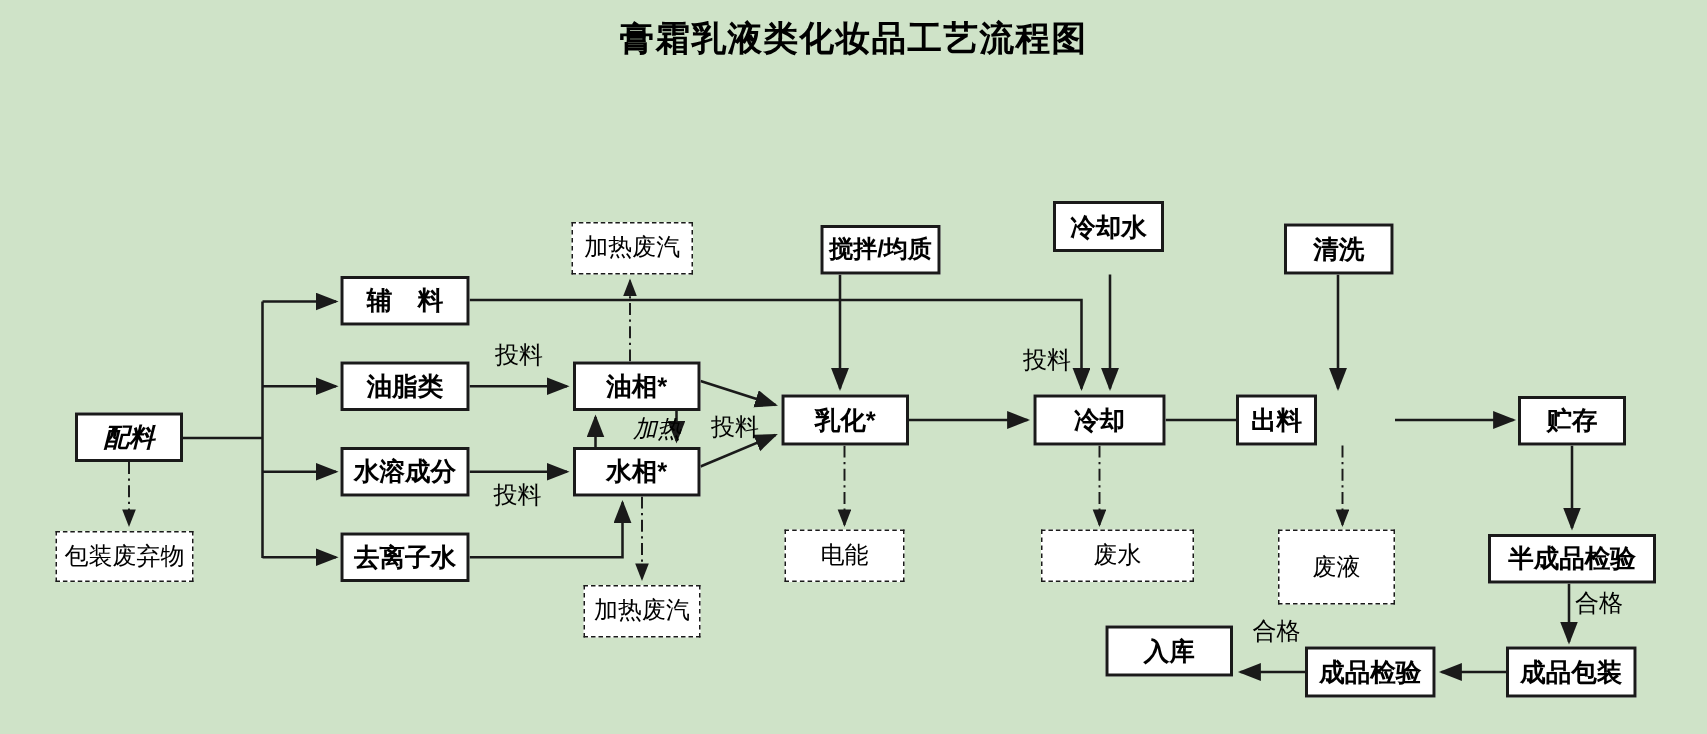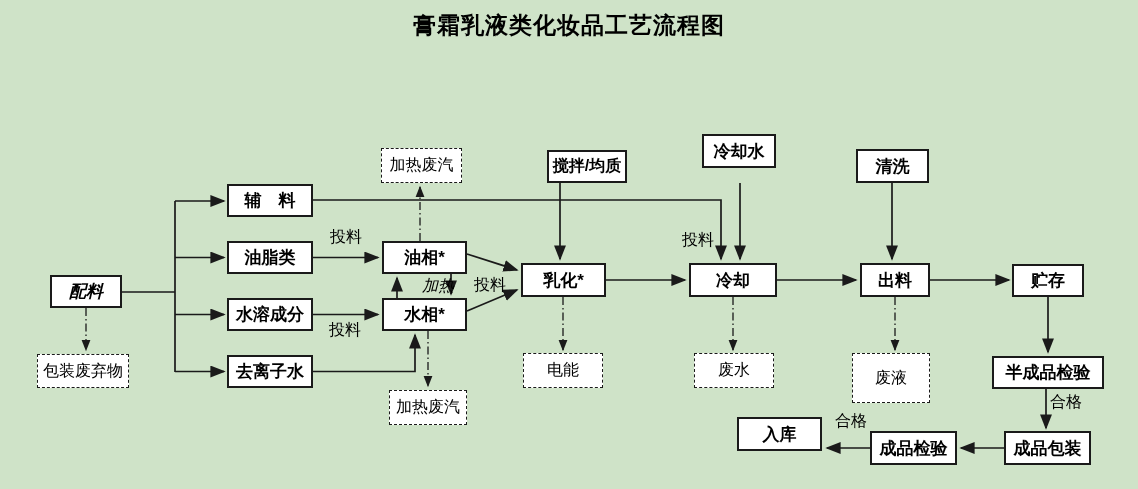--- a/index.html
+++ b/index.html
@@ -108,32 +108,32 @@
   <div class="node solid" style="left:227px;top:241px;width:86px;height:33px;">油脂类</div>
   <div class="node solid" style="left:227px;top:298px;width:86px;height:33px;">水溶成分</div>
   <div class="node solid" style="left:227px;top:355px;width:86px;height:33px;">去离子水</div>
   <div class="node solid" style="left:382px;top:241px;width:85px;height:33px;">油相*</div>
   <div class="node solid" style="left:382px;top:298px;width:85px;height:33px;">水相*</div>
   <div class="node solid" style="left:520px;top:150px;width:80px;height:33px;font-size:16px;margin-left:27px;">搅拌/均质</div>
   <div class="node solid" style="left:521px;top:263px;width:85px;height:34px;">乳化*</div>
   <div class="node solid" style="left:702px;top:134px;width:74px;height:34px;">冷却水</div>
   <div class="node solid" style="left:689px;top:263px;width:88px;height:34px;">冷却</div>
   <div class="node solid" style="left:856px;top:149px;width:73px;height:34px;">清洗</div>
-  <div class="node solid" style="left:860px;top:263px;width:70px;height:34px;">出料</div>
+  <div class="node solid" style="left:824px;top:263px;width:54px;height:34px;">出料</div>
   <div class="node solid" style="left:1012px;top:264px;width:72px;height:33px;">贮存</div>
   <div class="node solid" style="left:992px;top:356px;width:112px;height:33px;">半成品检验</div>
   <div class="node solid" style="left:1004px;top:431px;width:87px;height:34px;">成品包装</div>
   <div class="node solid" style="left:870px;top:431px;width:87px;height:34px;">成品检验</div>
   <div class="node solid" style="left:737px;top:417px;width:85px;height:34px;">入库</div>
 
   <div class="node dashdot" style="left:37px;top:354px;width:92px;height:34px;">包装废弃物</div>
   <div class="node dashdot" style="left:381px;top:148px;width:81px;height:35px;">加热废汽</div>
   <div class="node dashdot" style="left:389px;top:390px;width:78px;height:35px;">加热废汽</div>
   <div class="node dashdot" style="left:523px;top:353px;width:80px;height:35px;">电能</div>
-  <div class="node dashdot" style="left:694px;top:353px;width:80px;height:35px;">废水</div>
+  <div class="node dashdot" style="left:694px;top:353px;width:102px;height:35px;">废水</div>
   <div class="node dashdot" style="left:852px;top:353px;width:78px;height:50px;">废液</div>
 
   <span class="edge-label" style="left:330px;top:227px;">投料</span>
   <span class="edge-label" style="left:329px;top:320px;">投料</span>
   <span class="edge-label" style="left:422px;top:276px;font-style:italic;">加热</span>
   <span class="edge-label" style="left:474px;top:275px;">投料</span>
   <span class="edge-label" style="left:682px;top:230px;">投料</span>
   <span class="edge-label" style="left:1050px;top:392px;">合格</span>
   <span class="edge-label" style="left:835px;top:411px;">合格</span>
 

